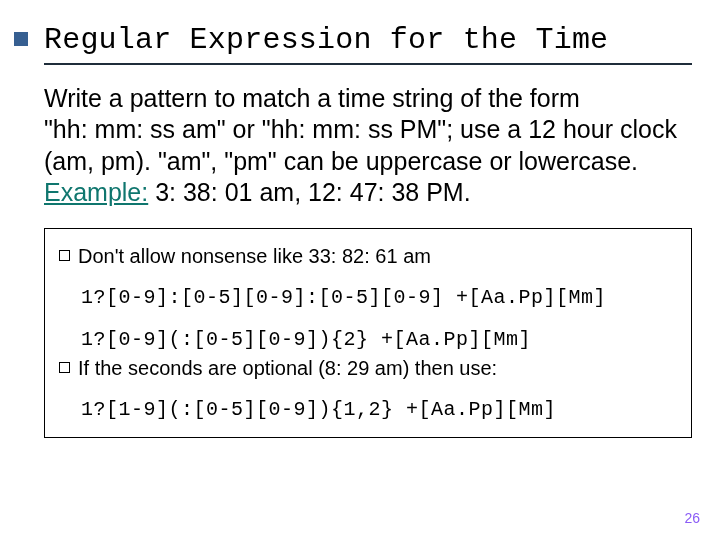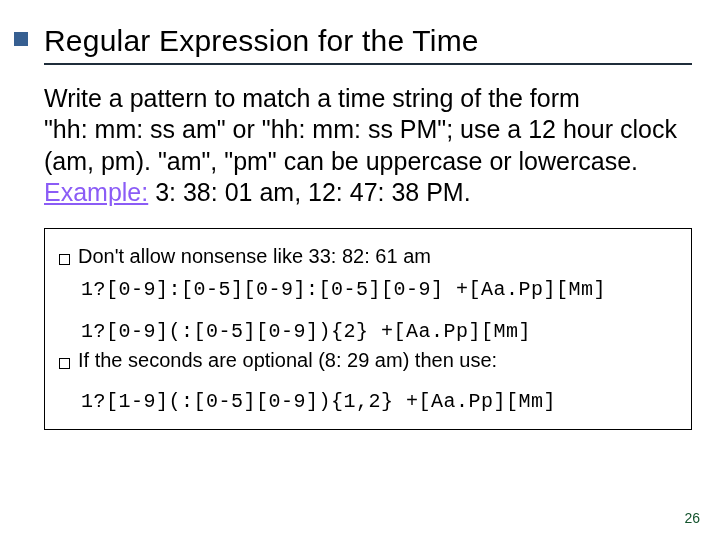--- a/index.html
+++ b/index.html
@@ -30,46 +30,47 @@
     width: 14px;
     height: 14px;
     background: #365f91;
   }
   .title {
     font-size: 30px;
     font-weight: 400;
     letter-spacing: 0.2px;
     line-height: 1.1;
     margin: 0 0 6px 0;
+    font-family: Liberation Mono, monospace;
   }
   .rule {
     height: 2px;
     background: #1f2d3a;
     width: 100%;
     margin-bottom: 18px;
   }
   .intro {
     font-size: 25px;
     line-height: 1.25;
     margin-bottom: 6px;
   }
   .example-label {
     text-decoration: underline;
-    color: #8b5cf6;
+    color: #0f766e;
   }
   .box {
     border: 1px solid #000;
     margin-top: 20px;
     padding: 12px 14px 14px 14px;
     font-size: 20px;
     line-height: 1.3;
   }
   .bullet {
     display: flex;
-    align-items: center;
+    align-items: flex-start;
     margin-top: 2px;
   }
   .bullet .sq {
     flex: 0 0 auto;
     width: 9px;
     height: 9px;
     border: 1px solid #000;
     margin-top: 7px;
     margin-right: 8px;
   }
@@ -78,29 +79,28 @@
   }
   .code {
     font-family: "Courier New", Courier, monospace;
     font-size: 20px;
     white-space: pre;
     margin-top: 16px;
     margin-left: 22px;
     letter-spacing: 0.5px;
   }
   .code.first {
-    margin-top: 8px;
     margin-bottom: 4px;
   }
   .pagenum {
     position: absolute;
     right: 20px;
     bottom: 14px;
     font-size: 14px;
-    color: #14532d;
+    color: #8b5cf6;
   }
 </style>
 </head>
 <body>
 
 <div class="slide">
 
   <div class="title-wrap">
     <div class="accent-square"></div>
     <h1 class="title">Regular Expression for the Time</h1>

